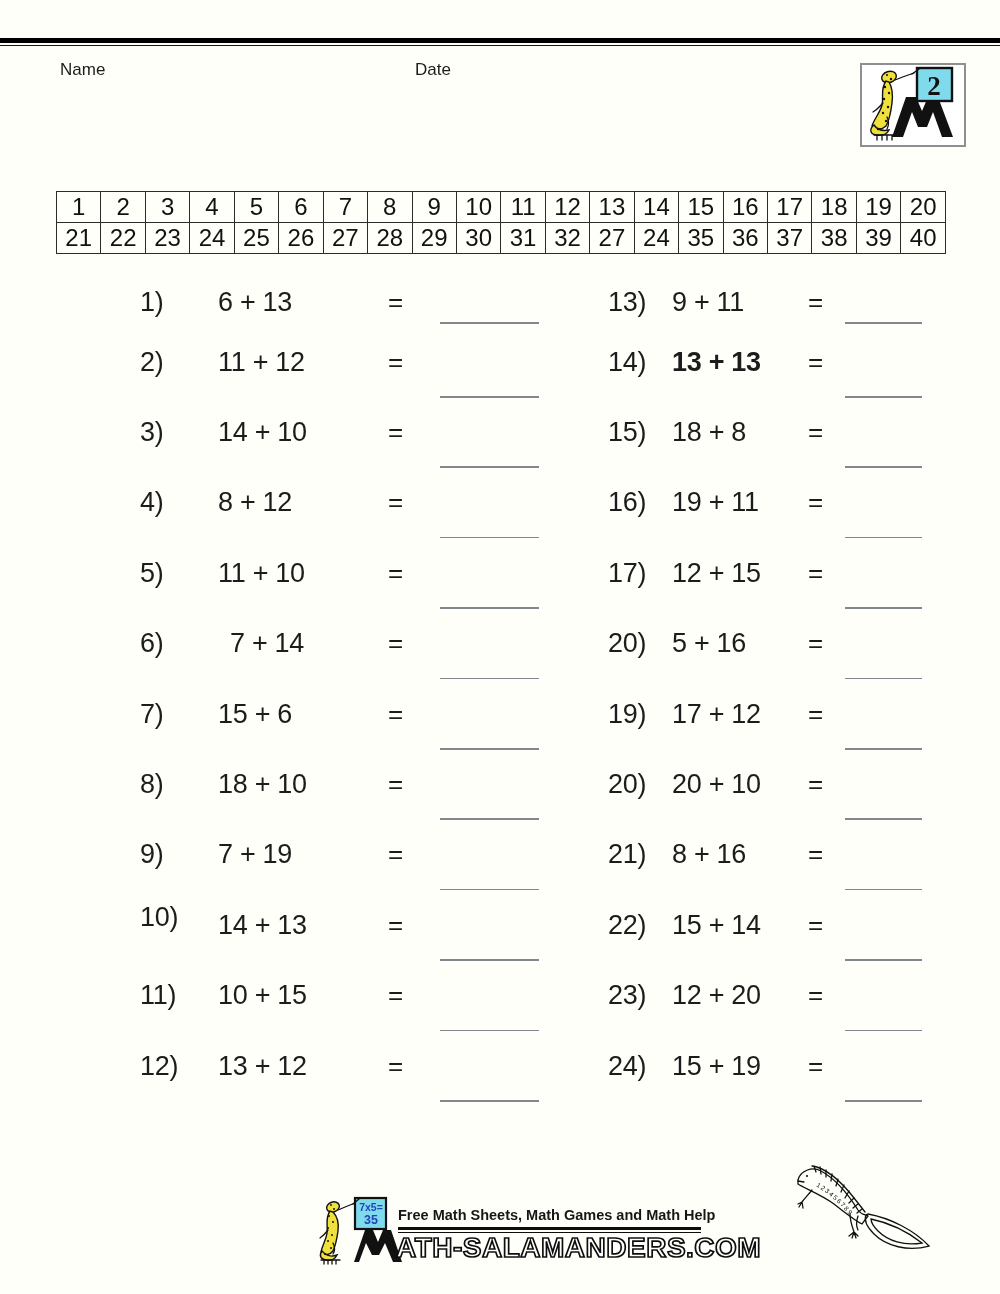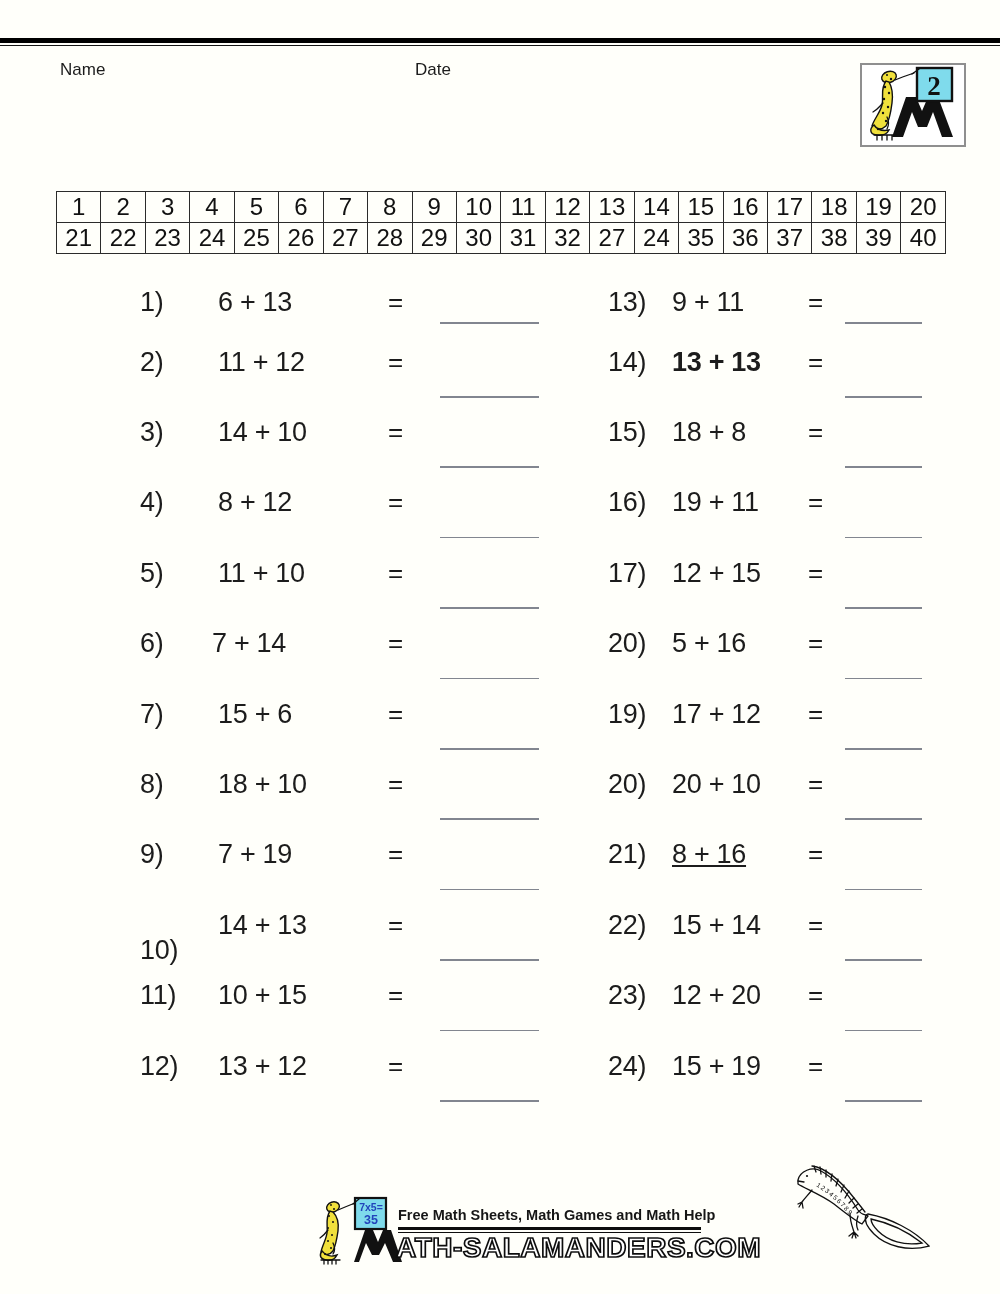--- a/index.html
+++ b/index.html
@@ -145,21 +145,21 @@
         <div class="p-line" style="left: 440px; top: 536.8px; width: 99px;"></div>
       </div>
       <div>
         <div class="p-text" style="left: 140px; top: 551.7px;">5)</div>
         <div class="p-text" style="left: 218px; top: 551.7px;">11 + 10</div>
         <div class="p-text p-eq" style="left: 388px; top: 551.7px;">=</div>
         <div class="p-line" style="left: 440px; top: 607.2px; width: 99px;"></div>
       </div>
       <div>
         <div class="p-text" style="left: 140px; top: 622.1px;">6)</div>
-        <div class="p-text" style="left: 212px; top: 622.1px;">7 + 14</div>
+        <div class="p-text" style="left: 230px; top: 622.1px;">7 + 14</div>
         <div class="p-text p-eq" style="left: 388px; top: 622.1px;">=</div>
         <div class="p-line" style="left: 440px; top: 677.6px; width: 99px;"></div>
       </div>
       <div>
         <div class="p-text" style="left: 140px; top: 692.5px;">7)</div>
         <div class="p-text" style="left: 218px; top: 692.5px;">15 + 6</div>
         <div class="p-text p-eq" style="left: 388px; top: 692.5px;">=</div>
         <div class="p-line" style="left: 440px; top: 748px; width: 99px;"></div>
       </div>
       <div>
@@ -168,21 +168,21 @@
         <div class="p-text p-eq" style="left: 388px; top: 762.9px;">=</div>
         <div class="p-line" style="left: 440px; top: 818.4px; width: 99px;"></div>
       </div>
       <div>
         <div class="p-text" style="left: 140px; top: 833.3px;">9)</div>
         <div class="p-text" style="left: 218px; top: 833.3px;">7 + 19</div>
         <div class="p-text p-eq" style="left: 388px; top: 833.3px;">=</div>
         <div class="p-line" style="left: 440px; top: 888.8px; width: 99px;"></div>
       </div>
       <div>
-        <div class="p-text" style="left: 140px; top: 929px;">10)</div>
+        <div class="p-text" style="left: 140px; top: 896px;">10)</div>
         <div class="p-text" style="left: 218px; top: 903.7px;">14 + 13</div>
         <div class="p-text p-eq" style="left: 388px; top: 903.7px;">=</div>
         <div class="p-line" style="left: 440px; top: 959.2px; width: 99px;"></div>
       </div>
       <div>
         <div class="p-text" style="left: 140px; top: 974.1px;">11)</div>
         <div class="p-text" style="left: 218px; top: 974.1px;">10 + 15</div>
         <div class="p-text p-eq" style="left: 388px; top: 974.1px;">=</div>
         <div class="p-line" style="left: 440px; top: 1029.6px; width: 99px;"></div>
       </div>
@@ -235,21 +235,21 @@
         <div class="p-line" style="left: 845px; top: 748px; width: 77px;"></div>
       </div>
       <div>
         <div class="p-text" style="left: 608px; top: 762.9px;">20)</div>
         <div class="p-text" style="left: 672px; top: 762.9px;">20 + 10</div>
         <div class="p-text p-eq" style="left: 808px; top: 762.9px;">=</div>
         <div class="p-line" style="left: 845px; top: 818.4px; width: 77px;"></div>
       </div>
       <div>
         <div class="p-text" style="left: 608px; top: 833.3px;">21)</div>
-        <div class="p-text" style="left: 672px; top: 833.3px; text-decoration: underline;">8 + 16</div>
+        <div class="p-text" style="left: 672px; top: 833.3px;">8 + 16</div>
         <div class="p-text p-eq" style="left: 808px; top: 833.3px;">=</div>
         <div class="p-line" style="left: 845px; top: 888.8px; width: 77px;"></div>
       </div>
       <div>
         <div class="p-text" style="left: 608px; top: 903.7px;">22)</div>
         <div class="p-text" style="left: 672px; top: 903.7px;">15 + 14</div>
         <div class="p-text p-eq" style="left: 808px; top: 903.7px;">=</div>
         <div class="p-line" style="left: 845px; top: 959.2px; width: 77px;"></div>
       </div>
       <div>

